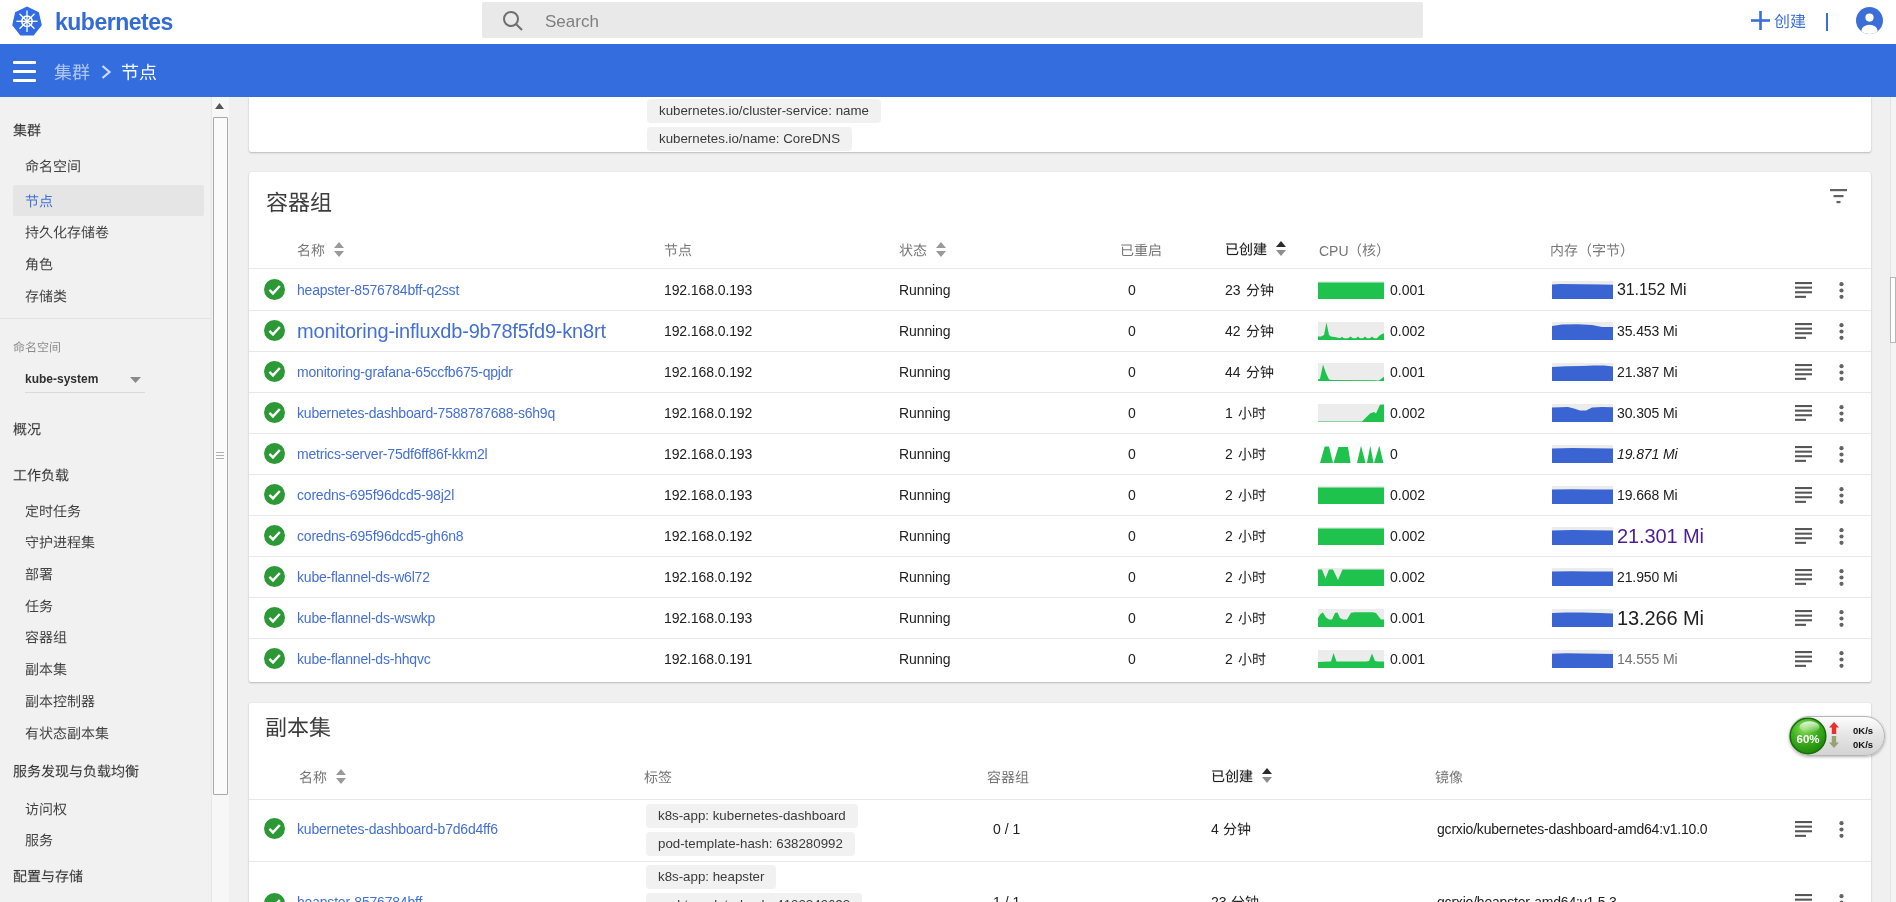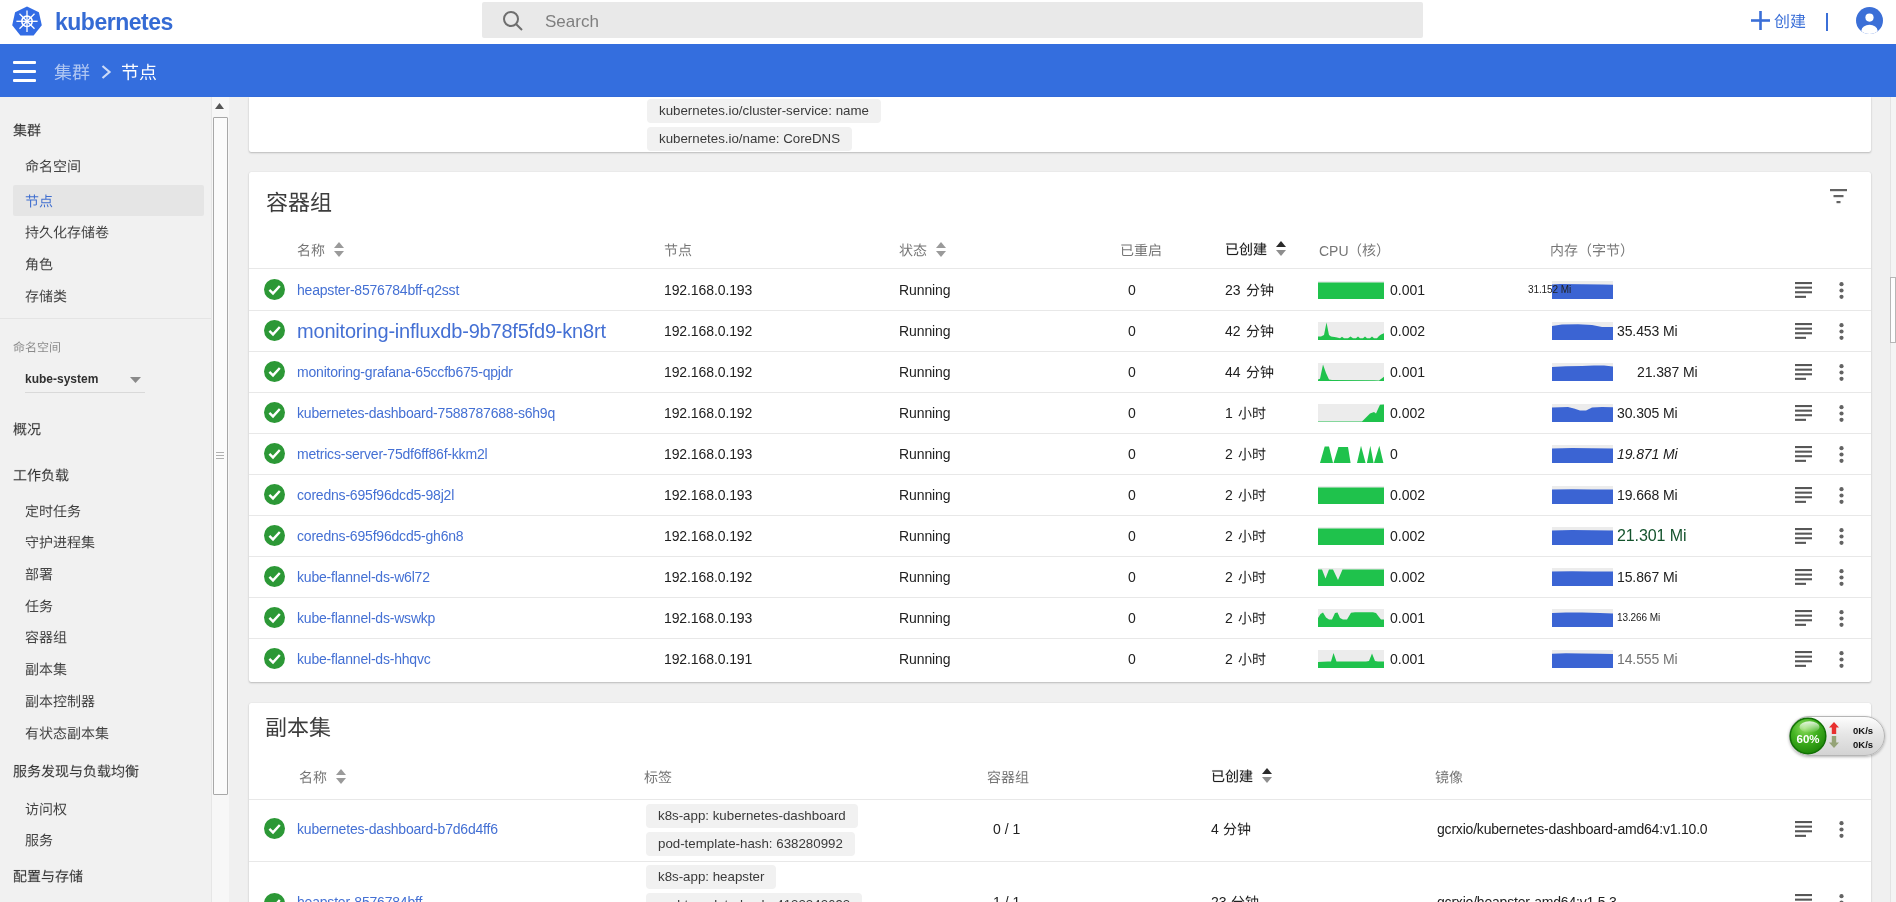--- a/index.html
+++ b/index.html
@@ -354,21 +354,21 @@
     </svg>
     <svg class="a" style="left:1318px;top:281px" width="66" height="18" viewBox="0 0 66 18">
       <rect width="66" height="18" fill="#ececec"></rect>
       <rect x="0" y="1.5" width="66" height="16.5" fill="#1fc24c"></rect>
     </svg>
     <div class="a" style="left:1390px;top:283px;font-size:14px;line-height:14px;color:#212121;">0.001</div>
     <svg class="a" style="left:1552px;top:281px" width="61" height="18" viewBox="0 0 61 18">
       <rect width="61" height="18" fill="#ececec"></rect>
       <polygon points="0,18 0,3.5 8,3 30,3.2 50,3.5 61,3.8 61,18" fill="#3b64d3"></polygon>
     </svg>
-    <div class="a" style="left:1528px;top:283px;font-size:10px;line-height:14px;color:#212121;letter-spacing:-0.1px;">31.152 Mi</div>
+    <div class="a" style="left:1617px;top:283px;font-size:16px;line-height:14px;color:#212121;letter-spacing:-0.1px;">31.152 Mi</div>
     <svg class="a" style="left:1795px;top:282px" width="17" height="16" viewBox="0 0 17 16" fill="#575757">
       <rect x="0" y="0.0" width="17" height="2.1"></rect>
       <rect x="0" y="4.6" width="17" height="2.1"></rect>
       <rect x="0" y="9.2" width="17" height="2.1"></rect>
       <rect x="0" y="13.8" width="11" height="2.1"></rect>
     </svg>
     <svg class="a" style="left:1839px;top:282px" width="5" height="17" viewBox="0 0 5 17" fill="#636363">
       <circle cx="2.5" cy="2.2" r="2.1"></circle>
       <circle cx="2.5" cy="8.5" r="2.1"></circle>
       <circle cx="2.5" cy="14.8" r="2.1"></circle>
@@ -424,21 +424,21 @@
     </svg>
     <svg class="a" style="left:1318px;top:363px" width="66" height="18" viewBox="0 0 66 18">
       <rect width="66" height="18" fill="#ececec"></rect>
       <polygon points="0,18 0,16.5 2,15.8 5,1.6 8,10 11,16.5 14,17 56,17.3 61,17.5 66,13.8 66,18" fill="#1fc24c"></polygon>
     </svg>
     <div class="a" style="left:1390px;top:365px;font-size:14px;line-height:14px;color:#212121;">0.001</div>
     <svg class="a" style="left:1552px;top:363px" width="61" height="18" viewBox="0 0 61 18">
       <rect width="61" height="18" fill="#ececec"></rect>
       <polygon points="0,18 0,4 14,3.2 30,3 42,2.4 52,2.6 61,3.6 61,18" fill="#3b64d3"></polygon>
     </svg>
-    <div class="a" style="left:1617px;top:365px;font-size:14px;line-height:14px;color:#212121;letter-spacing:-0.1px;margin-left:20px;">21.387 Mi</div>
+    <div class="a" style="left:1617px;top:365px;font-size:14px;line-height:14px;color:#212121;letter-spacing:-0.1px;">21.387 Mi</div>
     <svg class="a" style="left:1795px;top:364px" width="17" height="16" viewBox="0 0 17 16" fill="#575757">
       <rect x="0" y="0.0" width="17" height="2.1"></rect>
       <rect x="0" y="4.6" width="17" height="2.1"></rect>
       <rect x="0" y="9.2" width="17" height="2.1"></rect>
       <rect x="0" y="13.8" width="11" height="2.1"></rect>
     </svg>
     <svg class="a" style="left:1839px;top:364px" width="5" height="17" viewBox="0 0 5 17" fill="#636363">
       <circle cx="2.5" cy="2.2" r="2.1"></circle>
       <circle cx="2.5" cy="8.5" r="2.1"></circle>
       <circle cx="2.5" cy="14.8" r="2.1"></circle>
@@ -563,21 +563,21 @@
     </svg>
     <svg class="a" style="left:1318px;top:527px" width="66" height="18" viewBox="0 0 66 18">
       <rect width="66" height="18" fill="#ececec"></rect>
       <rect x="0" y="1.5" width="66" height="16.5" fill="#1fc24c"></rect>
     </svg>
     <div class="a" style="left:1390px;top:529px;font-size:14px;line-height:14px;color:#212121;">0.002</div>
     <svg class="a" style="left:1552px;top:527px" width="61" height="18" viewBox="0 0 61 18">
       <rect width="61" height="18" fill="#ececec"></rect>
       <polygon points="0,18 0,3.4 20,3 40,3.2 61,3.4 61,18" fill="#3b64d3"></polygon>
     </svg>
-    <div class="a" style="left:1617px;top:529px;font-size:16px;line-height:14px;color:#14532d;letter-spacing:-0.1px;">21.301 Mi</div>
+    <div class="a" style="left:1617px;top:529px;font-size:20px;line-height:14px;color:#4c1d95;letter-spacing:-0.1px;">21.301 Mi</div>
     <svg class="a" style="left:1795px;top:528px" width="17" height="16" viewBox="0 0 17 16" fill="#575757">
       <rect x="0" y="0.0" width="17" height="2.1"></rect>
       <rect x="0" y="4.6" width="17" height="2.1"></rect>
       <rect x="0" y="9.2" width="17" height="2.1"></rect>
       <rect x="0" y="13.8" width="11" height="2.1"></rect>
     </svg>
     <svg class="a" style="left:1839px;top:528px" width="5" height="17" viewBox="0 0 5 17" fill="#636363">
       <circle cx="2.5" cy="2.2" r="2.1"></circle>
       <circle cx="2.5" cy="8.5" r="2.1"></circle>
       <circle cx="2.5" cy="14.8" r="2.1"></circle>
@@ -598,21 +598,21 @@
     </svg>
     <svg class="a" style="left:1318px;top:568px" width="66" height="18" viewBox="0 0 66 18">
       <rect width="66" height="18" fill="#ececec"></rect>
       <polygon points="0,18 0,1.5 4,1.5 7.5,10.5 11,1.5 15,1.5 20,12 24.5,1.5 66,1.5 66,18" fill="#1fc24c"></polygon>
     </svg>
     <div class="a" style="left:1390px;top:570px;font-size:14px;line-height:14px;color:#212121;">0.002</div>
     <svg class="a" style="left:1552px;top:568px" width="61" height="18" viewBox="0 0 61 18">
       <rect width="61" height="18" fill="#ececec"></rect>
       <polygon points="0,18 0,3.6 20,3.2 40,3.4 61,3.6 61,18" fill="#3b64d3"></polygon>
     </svg>
-    <div class="a" style="left:1617px;top:570px;font-size:14px;line-height:14px;color:#212121;letter-spacing:-0.1px;">15.867 Mi</div>
+    <div class="a" style="left:1617px;top:570px;font-size:14px;line-height:14px;color:#212121;letter-spacing:-0.1px;">21.950 Mi</div>
     <svg class="a" style="left:1795px;top:569px" width="17" height="16" viewBox="0 0 17 16" fill="#575757">
       <rect x="0" y="0.0" width="17" height="2.1"></rect>
       <rect x="0" y="4.6" width="17" height="2.1"></rect>
       <rect x="0" y="9.2" width="17" height="2.1"></rect>
       <rect x="0" y="13.8" width="11" height="2.1"></rect>
     </svg>
     <svg class="a" style="left:1839px;top:569px" width="5" height="17" viewBox="0 0 5 17" fill="#636363">
       <circle cx="2.5" cy="2.2" r="2.1"></circle>
       <circle cx="2.5" cy="8.5" r="2.1"></circle>
       <circle cx="2.5" cy="14.8" r="2.1"></circle>
@@ -633,21 +633,21 @@
     </svg>
     <svg class="a" style="left:1318px;top:609px" width="66" height="18" viewBox="0 0 66 18">
       <rect width="66" height="18" fill="#ececec"></rect>
       <polygon points="0,18 0,9 2.5,5 5,3.5 8,8.5 11,10.5 14,10.5 17,4 19.5,3.5 22,9 25,10.5 29,10.5 33,3.8 37,3.3 55,3.3 58,4 61,8 63,10.5 66,10.5 66,18" fill="#1fc24c"></polygon>
     </svg>
     <div class="a" style="left:1390px;top:611px;font-size:14px;line-height:14px;color:#212121;">0.001</div>
     <svg class="a" style="left:1552px;top:609px" width="61" height="18" viewBox="0 0 61 18">
       <rect width="61" height="18" fill="#ececec"></rect>
       <polygon points="0,18 0,4 14,3.4 30,3.6 48,4 61,4.4 61,18" fill="#3b64d3"></polygon>
     </svg>
-    <div class="a" style="left:1617px;top:611px;font-size:10px;line-height:14px;color:#212121;letter-spacing:-0.1px;text-align:right;">13.266 Mi</div>
+    <div class="a" style="left:1617px;top:611px;font-size:20px;line-height:14px;color:#212121;letter-spacing:-0.1px;text-align:right;">13.266 Mi</div>
     <svg class="a" style="left:1795px;top:610px" width="17" height="16" viewBox="0 0 17 16" fill="#575757">
       <rect x="0" y="0.0" width="17" height="2.1"></rect>
       <rect x="0" y="4.6" width="17" height="2.1"></rect>
       <rect x="0" y="9.2" width="17" height="2.1"></rect>
       <rect x="0" y="13.8" width="11" height="2.1"></rect>
     </svg>
     <svg class="a" style="left:1839px;top:610px" width="5" height="17" viewBox="0 0 5 17" fill="#636363">
       <circle cx="2.5" cy="2.2" r="2.1"></circle>
       <circle cx="2.5" cy="8.5" r="2.1"></circle>
       <circle cx="2.5" cy="14.8" r="2.1"></circle>

